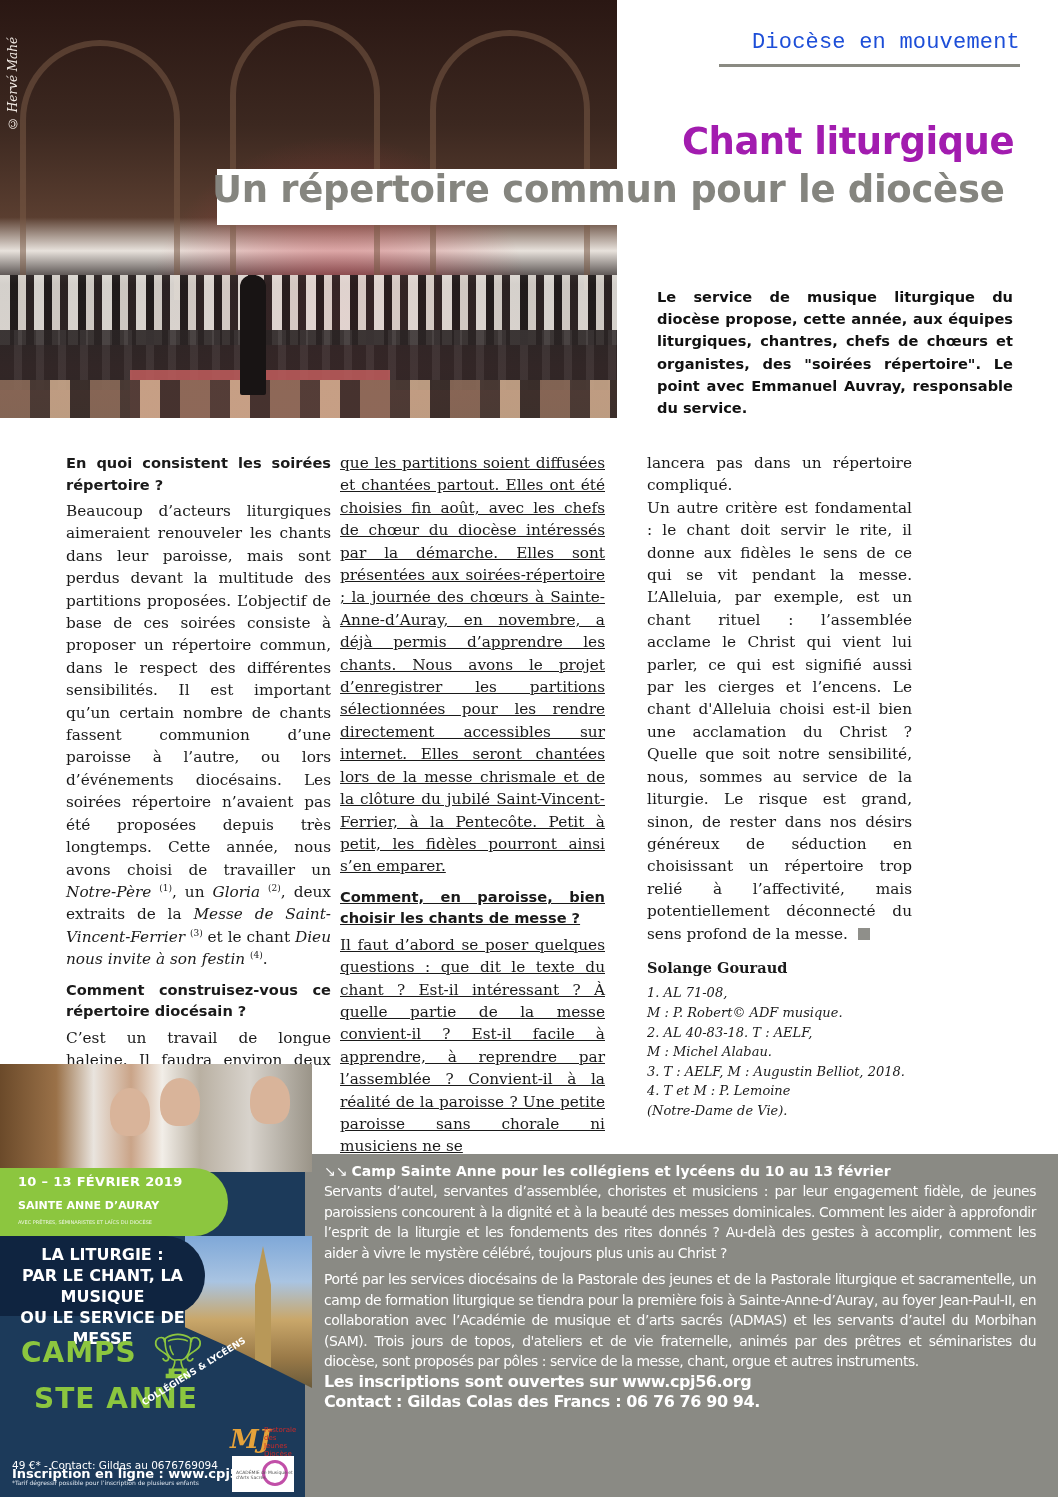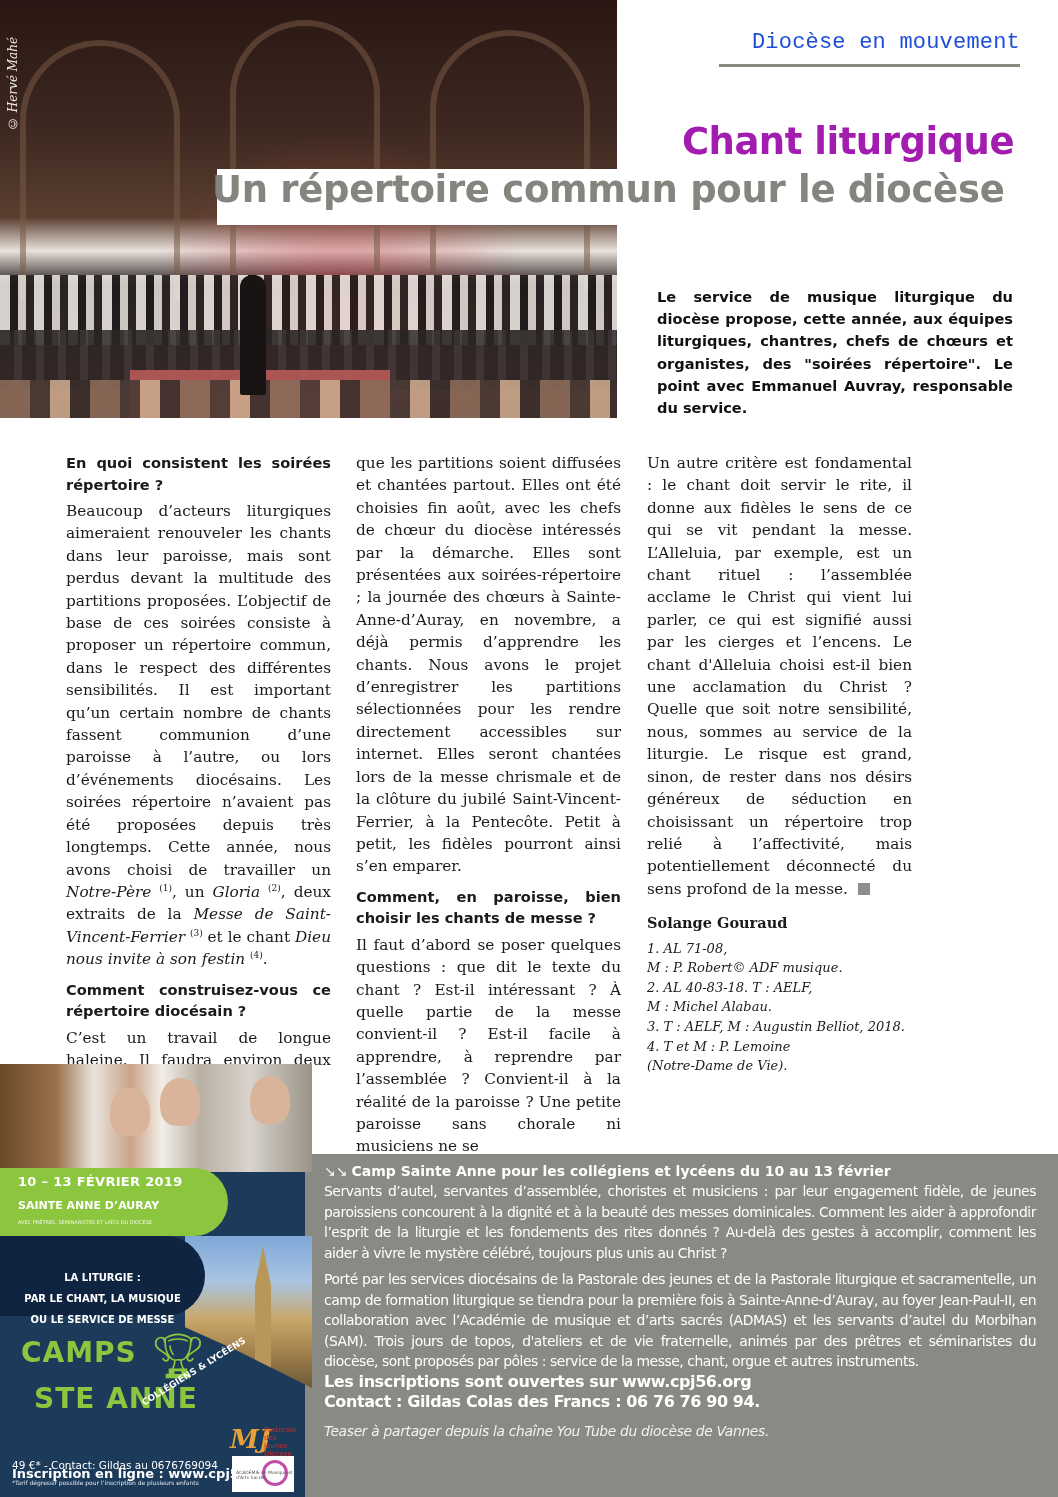--- a/index.html
+++ b/index.html
@@ -51,42 +51,42 @@
 
   .chapo {
     position: absolute; left: 657px; top: 286px; width: 356px;
     font-family: "DejaVu Sans", sans-serif; font-weight: bold; font-size: 14.6px; line-height: 22.2px;
     text-align: justify; color: #111;
   }
 
   
   .col { position: absolute; top: 452px; width: 265px; font-size: 15.3px; line-height: 22.4px; text-align: justify; }
   .col1 { left: 66px; }
-  .col2 { left: 356px; }
+  .col2 { left: 340px; text-decoration: underline; }
   .col3 { left: 647px; }
   .q { font-family: "DejaVu Sans", sans-serif; font-weight: bold; font-size: 14.6px; line-height: 21.5px; margin-bottom: 5px; }
   .p { margin-bottom: 8px; }
   .p.tight { margin-bottom: 0; }
   .col i { font-style: italic; }
   sup { font-size: 9px; line-height: 0; vertical-align: super; }
   .end-square { display:inline-block; width: 12px; height: 12px; background: #8f8f8a; margin-left: 10px; vertical-align: -1px; }
   .signature { text-align: left; font-weight: bold; font-size: 14.5px; margin-top: 12px; margin-bottom: 4px; }
   .notes { text-align: left; font-style: italic; font-size: 13px; line-height: 19.6px; }
 
   
   .poster { position: absolute; left: 0; top: 1064px; width: 312px; height: 433px; background: #1c3a5a; overflow: hidden; }
   .poster-photo { position:absolute; left:0; top:0; width:312px; height:108px;
     background: linear-gradient(90deg, #6b4a2a 0%, #9a7148 18%, #e9e4de 30%, #caa488 42%, #f2eee8 52%, #b9b0a2 64%, #d8d3cc 80%, #9a9488 100%); }
   .poster-photo .kid { position:absolute; width:40px; height:48px; border-radius: 50% 50% 40% 40%; background:#d9b49a; }
   .poster-green { position:absolute; left:0; top:104px; width:228px; height:68px; background:#8cc63f; border-radius: 0 34px 34px 0; }
   .poster-date { position:absolute; left:18px; top:110px; color:#fff; font-family:"DejaVu Sans", sans-serif; font-weight:bold; font-size:13px; letter-spacing:0.3px; }
   .poster-place { position:absolute; left:18px; top:135px; color:#fff; font-family:"DejaVu Sans", sans-serif; font-weight:bold; font-size:11px; }
   .poster-tiny { position:absolute; left:18px; top:155px; color:#eef6e4; font-family:"DejaVu Sans", sans-serif; font-size:5px; }
   .poster-navy { position:absolute; left:0; top:172px; width:205px; height:80px; background:#0f2440; border-radius: 0 40px 40px 0; }
-  .poster-liturgy { position:absolute; left:0; top:180px; width:205px; text-align:center; color:#fff; font-family:"DejaVu Sans", sans-serif; font-weight:bold; font-size:10px; line-height:21px;margin-top:23px; }
+  .poster-liturgy { position:absolute; left:0; top:180px; width:205px; text-align:center; color:#fff; font-family:"DejaVu Sans", sans-serif; font-weight:bold; font-size:16px; line-height:21px; }
   .poster-church { position:absolute; left:185px; top:172px; width:127px; height:152px;
     background: linear-gradient(180deg, #7fa8d8 0%, #a9c4e2 30%, #c9a76a 55%, #9a7a48 80%, #6a5a3a 100%);
     clip-path: polygon(0 0, 100% 0, 100% 100%, 40% 75%, 0 60%); }
   .poster-church .spire { position:absolute; left:70px; top:10px; width:16px; height:130px; background:#b89858; clip-path: polygon(50% 0, 100% 30%, 100% 100%, 0 100%, 0 30%); }
   .poster-chalice { position:absolute; left:150px; top:270px; color:#8cc63f; font-size:44px; font-family:"DejaVu Sans", sans-serif; line-height:1; }
   .poster-camps { position:absolute; left:21px; top:272px; color:#8cc63f; font-family:"DejaVu Sans", sans-serif; font-weight:bold; font-size:28px; letter-spacing:1px; }
   .poster-ste { position:absolute; left:34px; top:318px; color:#8cc63f; font-family:"DejaVu Sans", sans-serif; font-weight:bold; font-size:28px; letter-spacing:1px; }
   .poster-college { position:absolute; left:140px; top:335px; color:#fff; font-family:"DejaVu Sans", sans-serif; font-weight:bold; font-size:9px; transform: rotate(-32deg); transform-origin: left top; white-space:nowrap; }
   .poster-logo-mj { position:absolute; left:230px; top:360px; width:70px; height:34px; }
   .poster-logo-mj .m { position:absolute; left:0; top:0; color:#e6a23a; font-weight:bold; font-style:italic; font-size:26px; font-family:"DejaVu Serif", serif; }
@@ -139,20 +139,21 @@
   <div class="p tight" id="a2-part1">C’est un travail de longue haleine. Il faudra environ deux ans pour</div>
 </div>
 
 <div class="col col2">
   <div class="p" id="a2-part2">que les partitions soient diffusées et chantées partout. Elles ont été choisies fin août,  avec les chefs de chœur du diocèse intéressés par la démarche. Elles sont présentées aux soirées-répertoire ; la journée des chœurs à Sainte-Anne-d’Auray, en novembre, a déjà permis d’apprendre les chants. Nous avons le projet d’enregistrer les partitions sélectionnées pour les rendre directement accessibles sur internet. Elles seront chantées lors de la messe chrismale et de la clôture du jubilé Saint-Vincent-Ferrier, à la Pentecôte. Petit à petit, les fidèles pourront ainsi s’en emparer.</div>
   <div class="q">Comment, en paroisse, bien choisir les chants de messe ?</div>
   <div class="p tight" id="a3-part1">Il faut d’abord se poser quelques questions : que dit le texte du chant ? Est-il intéressant ? À quelle partie de la messe convient-il ? Est-il facile à apprendre, à reprendre par l’assemblée ?  Convient-il à la réalité de la paroisse ? Une petite paroisse sans chorale ni musiciens ne se</div>
 </div>
 
 <div class="col col3">
+  <div class="p tight" id="a3-part2">lancera pas dans un répertoire compliqué.</div>
   <div class="p tight"><span>Un autre critère est fondamental : le chant doit servir le rite,  il donne aux fidèles le sens de ce qui se vit pendant la messe. L’Alleluia, par exemple, est un chant rituel : l’assemblée acclame le Christ qui vient lui parler, ce qui est signifié aussi par les cierges et l’encens. Le chant d'Alleluia choisi est-il bien une acclamation du Christ ? Quelle que soit notre sensibilité, nous, sommes au service de la liturgie. Le risque est grand, sinon, de rester dans nos désirs généreux de séduction en choisissant un répertoire trop relié à l’affectivité, mais potentiellement déconnecté du sens profond de la messe.</span><span class="end-square"></span></div>
   <div class="signature">Solange Gouraud</div>
   <div class="notes">
     <div>1.  AL 71-08,</div>
     <div>M : P. Robert© ADF musique.</div>
     <div>2. AL 40-83-18. T : AELF,</div>
     <div>M : Michel Alabau.</div>
     <div>3. T : AELF, M : Augustin Belliot, 2018.</div>
     <div>4. T et M : P. Lemoine</div>
     <div>(Notre-Dame de Vie).</div>
@@ -195,14 +196,13 @@
     <div class="txt">ACADÉMIE de Musique et d'Arts Sacrés</div>
   </div>
 </div>
 
 <div class="info-box">
   <div class="info-title"><span class="arrows">↘↘</span><span>Camp Sainte Anne pour les collégiens et lycéens du 10 au 13 février</span></div>
   <div class="info-p">Servants d’autel, servantes d’assemblée, choristes et musiciens : par leur engagement fidèle, de jeunes paroissiens concourent à la dignité et à la beauté des messes dominicales. Comment les aider à approfondir l’esprit de la liturgie et les fondements des rites donnés ? Au-delà des gestes à accomplir, comment les aider à vivre le mystère célébré, toujours plus unis au Christ ?</div>
   <div class="info-p">Porté par les services diocésains de la Pastorale des jeunes et de la Pastorale liturgique et sacramentelle, un camp de formation liturgique se tiendra pour la première fois à Sainte-Anne-d’Auray, au foyer Jean-Paul-II, en collaboration avec l’Académie de musique et d’arts sacrés (ADMAS) et les servants d’autel du Morbihan (SAM). Trois jours de topos, d'ateliers et de vie fraternelle, animés par des prêtres et séminaristes du diocèse, sont proposés par pôles : service de la messe, chant, orgue et autres instruments.</div>
   <div class="info-strong">Les inscriptions sont ouvertes sur www.cpj56.org</div>
   <div class="info-strong">Contact : Gildas Colas des Francs : 06 76 76 90 94.</div>
-  <div class="info-teaser">Teaser à partager depuis la chaîne You Tube du diocèse de Vannes.</div>
 </div>
 
 </body></html>

